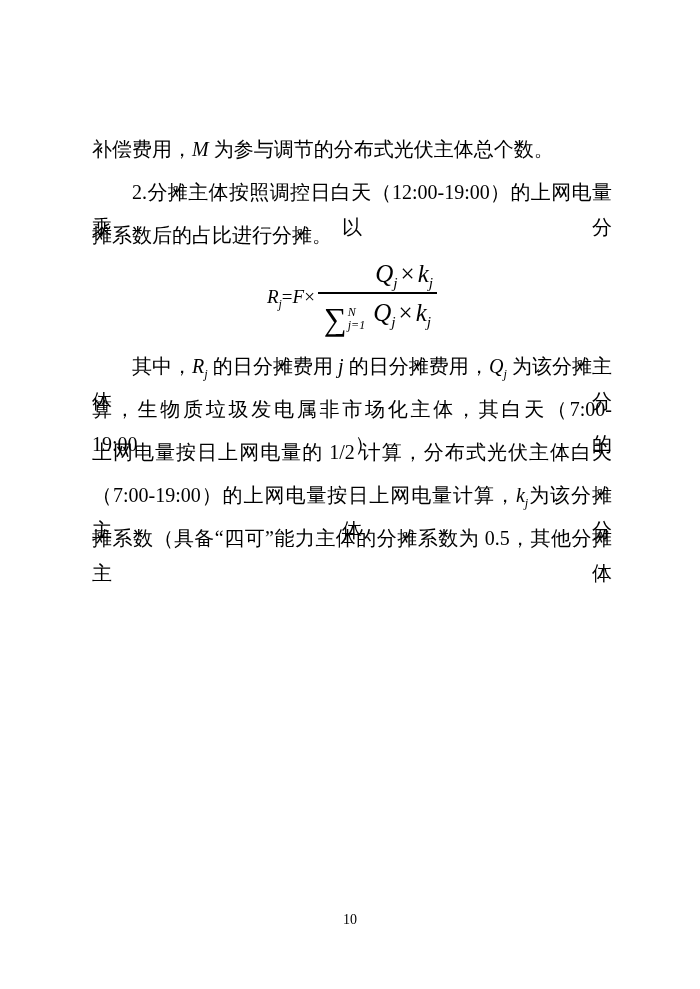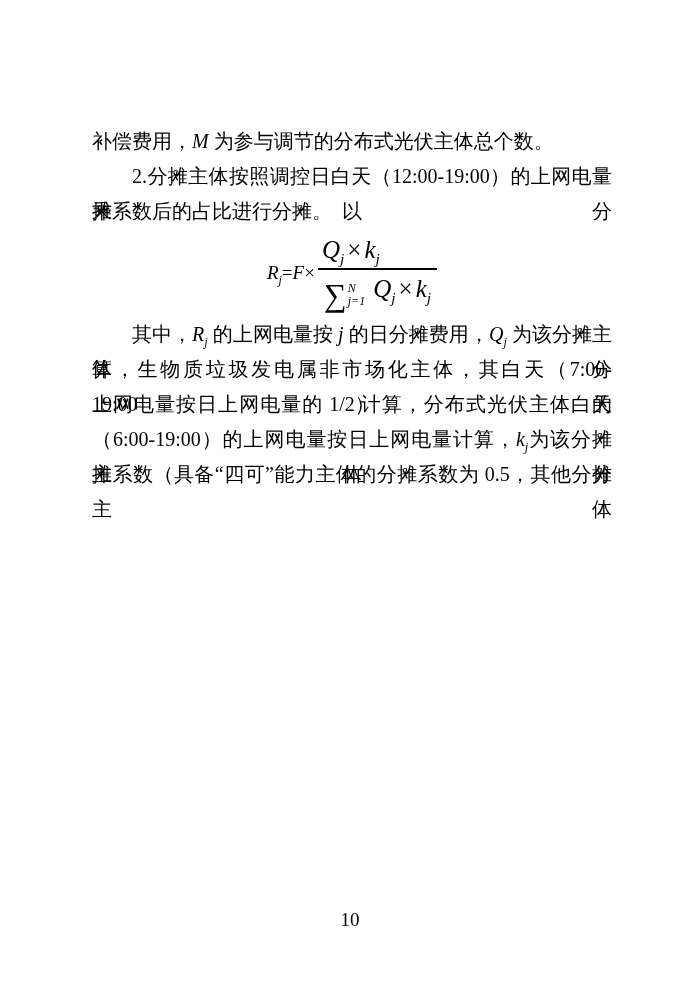--- a/index.html
+++ b/index.html
@@ -21,20 +21,21 @@
     left: 92px;
     top: 124px;
     width: 520px;
     font-size: 20px;
   }
   .line {
     height: 35px;
     line-height: 35px;
     text-align: left;
     white-space: normal;
+    margin-top: 8px;
   }
   .line.justify {
     text-align: justify;
     text-align-last: justify;
   }
   .line.indent {
     text-indent: 40px;
   }
   .var {
     font-style: italic;
@@ -51,21 +52,21 @@
     justify-content: center;
   }
   .f-lhs {
     font-size: 19px;
     margin-right: 3px;
     white-space: nowrap;
   }
   .frac {
     display: inline-flex;
     flex-direction: column;
-    align-items: flex-start;
+    align-items: flex-end;
   }
   .num {
     font-size: 25px;
     line-height: 1.15;
     padding: 0 4px 3px;
     white-space: nowrap;
   }
   .den {
     font-size: 25px;
     line-height: 1.25;
@@ -94,21 +95,21 @@
   .x {
     margin: 0 3px;
     font-style: normal;
   }
   .page-number {
     position: absolute;
     top: 910px;
     left: 0;
     width: 100%;
     text-align: center;
-    font-size: 19px;
+    font-size: 14px;
     line-height: 20px;
     color: #000000;
   }
 </style>
 </head>
 <body>
 
 <div class="page">
   <main class="content" id="doc-body">
       <div class="line"><span>补偿费用，</span><span class="var">M</span><span> 为参与调节的分布式光伏主体总个数。</span></div>
@@ -120,20 +121,20 @@
       <span class="num"><span class="var">Q</span><sub class="var">j</sub><span class="x">×</span><span class="var">k</span><sub class="var">j</sub></span>
       <span class="den"><span class="bigop">
               <span class="sigma">∑</span>
               <span class="scripts">
                 <span class="var">N</span>
                 <span class="var">j=1</span>
               </span>
             </span><span class="var">Q</span><sub class="var">j</sub><span class="x">×</span><span class="var">k</span><sub class="var">j</sub></span>
     </span>
   </div>
-<div class="line justify indent"><span>其中，</span><span class="var">R</span><sub class="var">j</sub><span> 的上网电量按 </span><span class="var">j</span><span> 的日分摊费用，</span><span class="var">Q</span><sub class="var">j</sub><span> 为该分摊主体分</span></div>
+<div class="line justify indent"><span>其中，</span><span class="var">R</span><sub class="var">j</sub><span> 的日分摊费用 </span><span class="var">j</span><span> 的日分摊费用，</span><span class="var">Q</span><sub class="var">j</sub><span> 为该分摊主体分</span></div>
       <div class="line justify"><span>算，生物质垃圾发电属非市场化主体，其白天（7:00-19:00）的</span></div>
       <div class="line justify"><span>上网电量按日上网电量的 1/2 计算，分布式光伏主体白天</span></div>
-      <div class="line justify"><span>（6:00-19:00）的上网电量按日上网电量计算，</span><span class="var">k</span><sub class="var">j</sub><span>为该分摊主体分</span></div>
+      <div class="line justify"><span>（7:00-19:00）的上网电量按日上网电量计算，</span><span class="var">k</span><sub class="var">j</sub><span>为该分摊主体分</span></div>
       <div class="line justify"><span>摊系数（具备“四可”能力主体的分摊系数为 0.5，其他分摊主体</span></div>
     </main>
   <div class="page-number">10</div>
 </div>
 
 </body></html>

